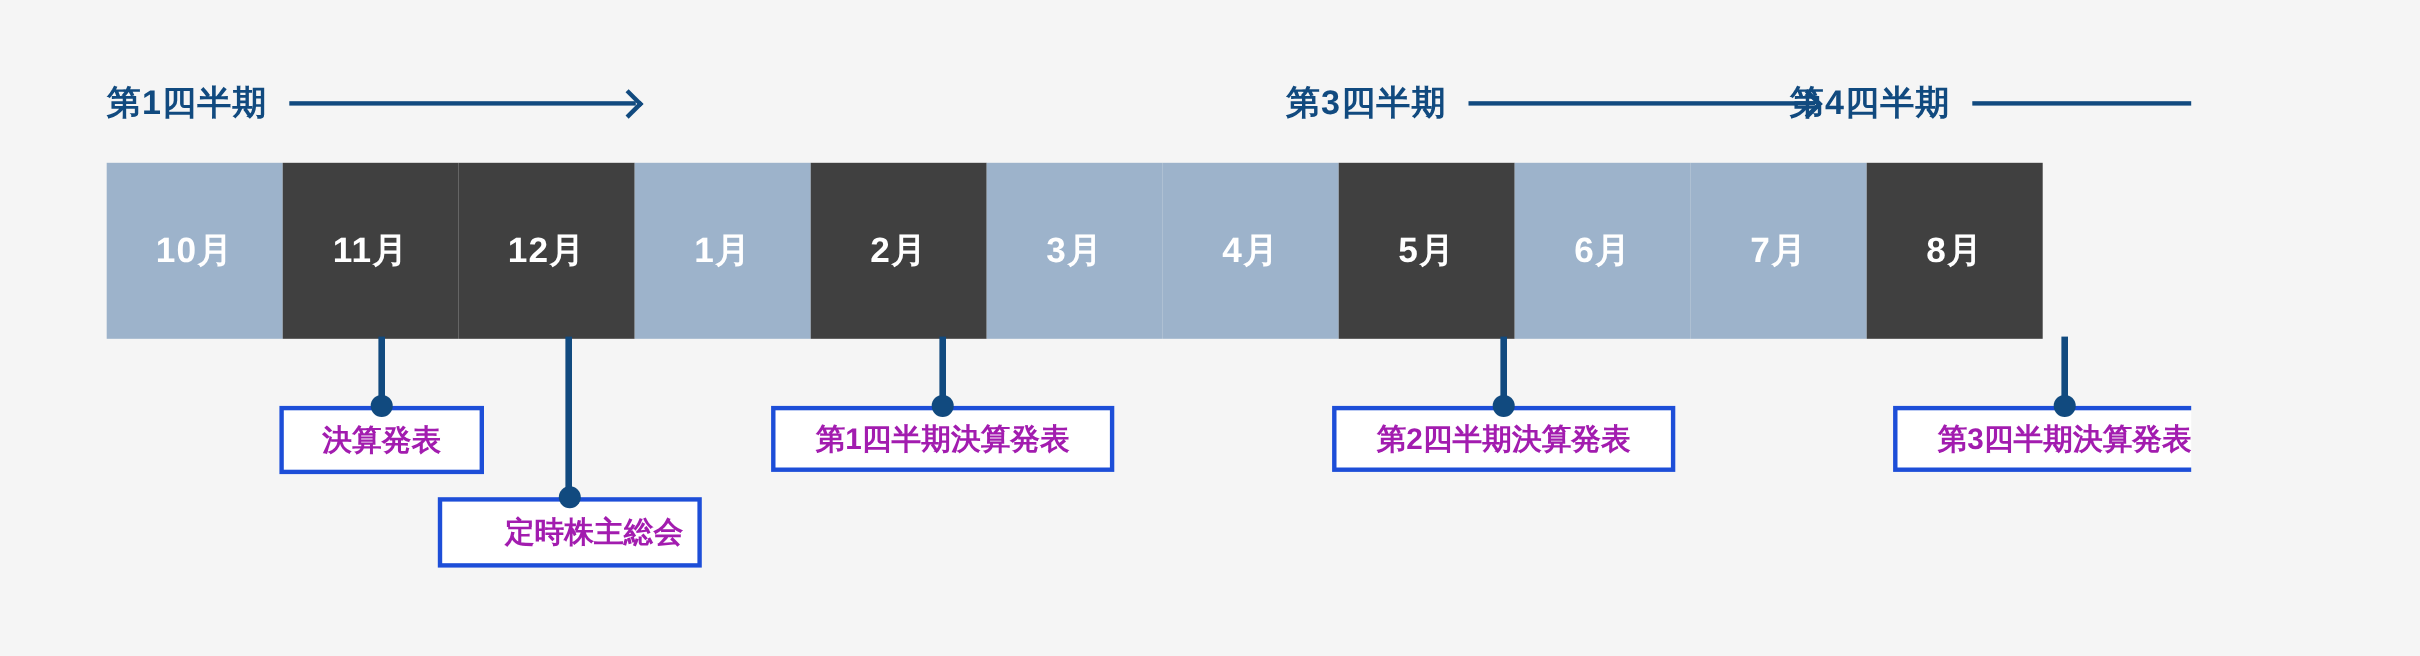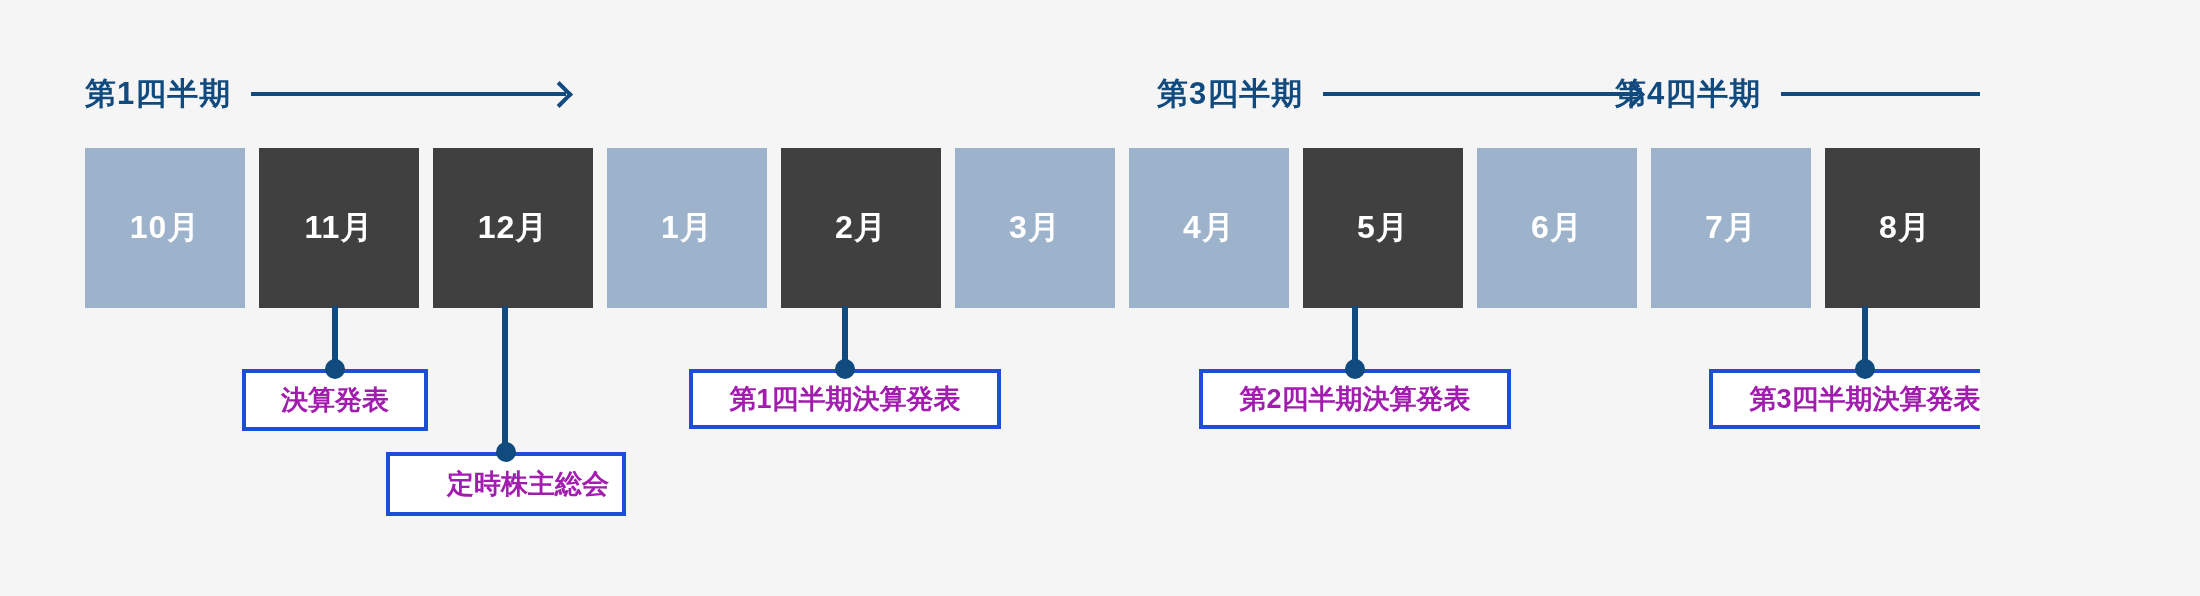--- a/index.html
+++ b/index.html
@@ -6,20 +6,21 @@
   body {
     font-family: "Liberation Sans", "DejaVu Sans", sans-serif;
     background:#f5f5f5;
   }
   .canvas {
     position:relative;
     width:1980px;
     height:596px;
     background:#f5f5f5;
     overflow:hidden;
+    margin-left:12px;
   }
 
   
   .quarter {
     position:absolute;
     top:72px;
     width:500px;
     height:44px;
     display:flex;
     align-items:center;
@@ -57,21 +58,21 @@
     transform:rotate(45deg);
     margin-left:-16px;
   }
 
   
   .months {
     position:absolute;
     left:85px;
     top:148px;
     display:flex;
-    gap:14px;
+    gap:0;
   }
   .month {
     width:160px;
     height:160px;
     display:flex;
     align-items:center;
     justify-content:center;
     background:#9db3cb;
     color:#ffffff;
     font-size:32px;

